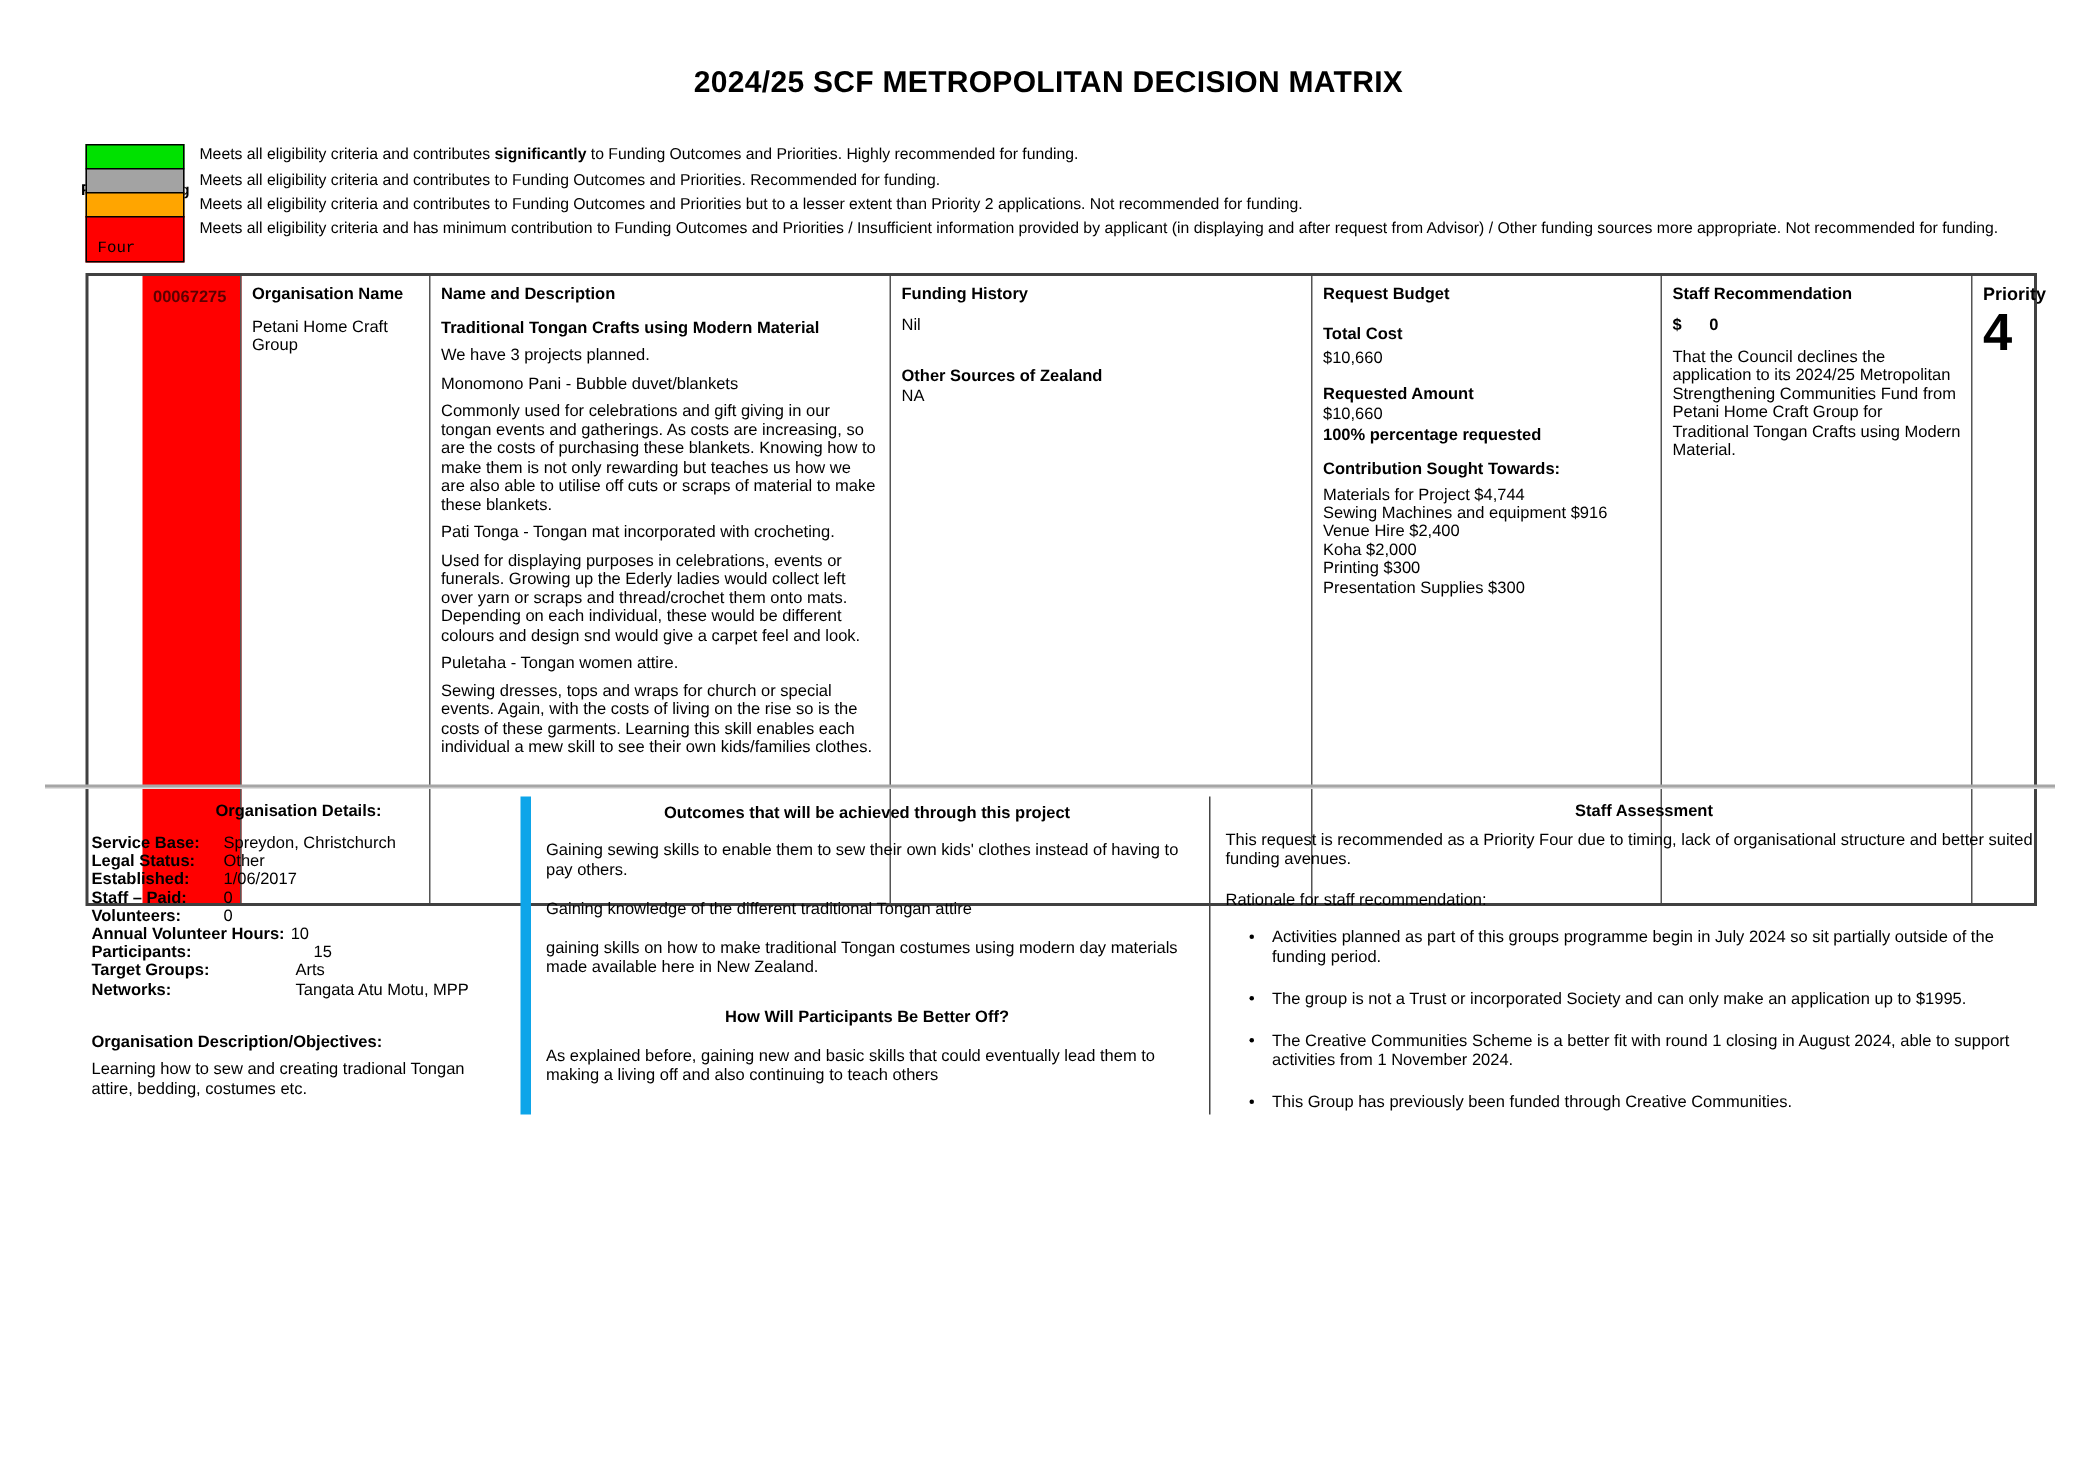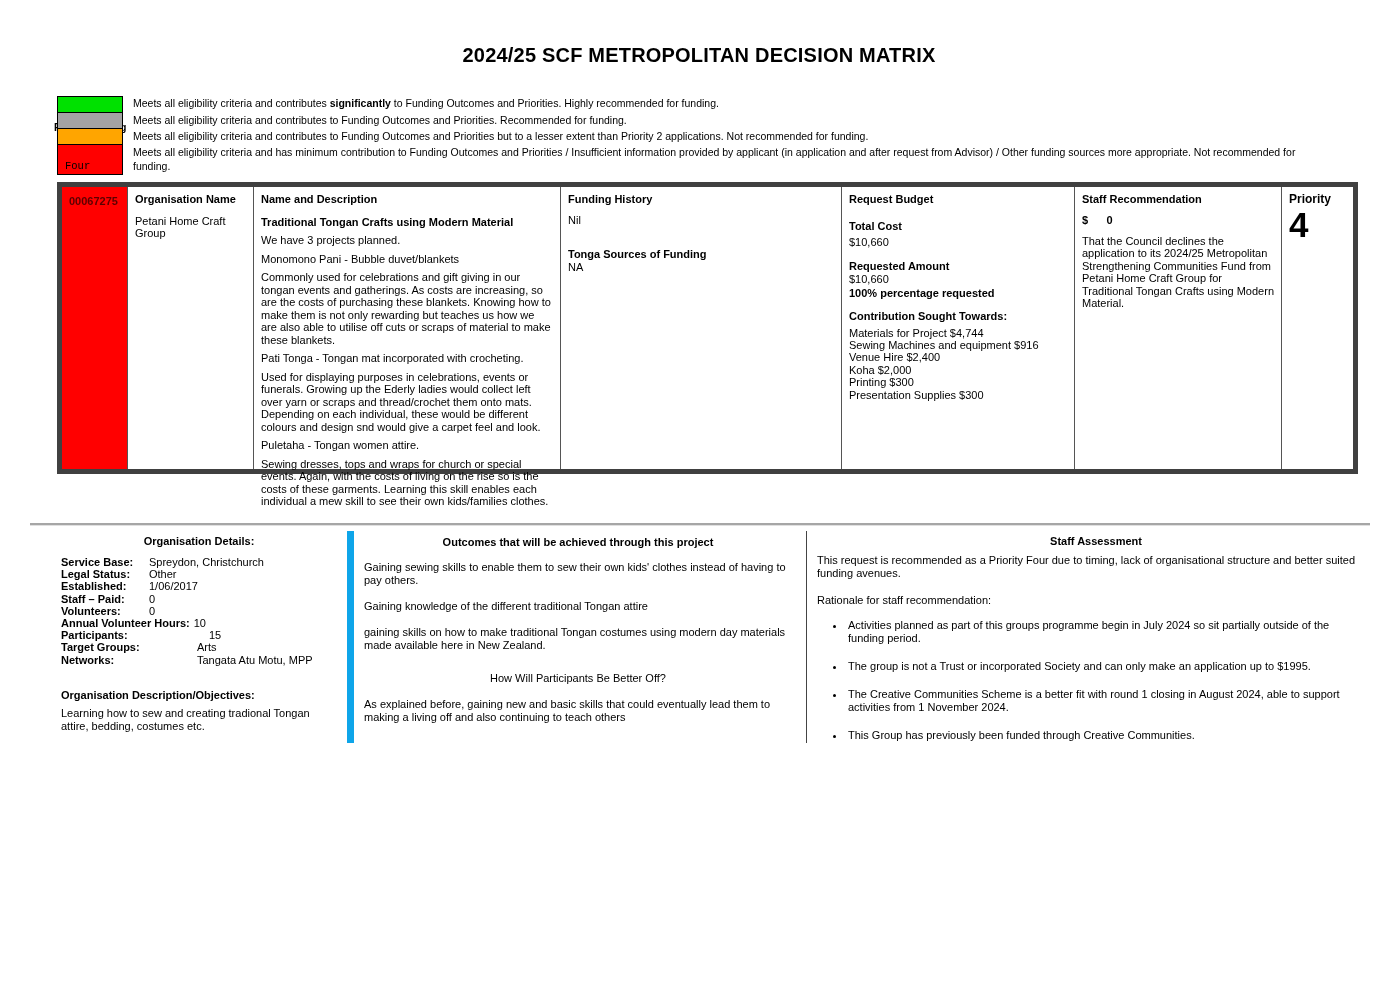--- a/index.html
+++ b/index.html
@@ -35,23 +35,24 @@
   .legend-row:first-child .legend-swatch { margin-top:0; }
   .legend-desc {
     padding:1px 0 0 10px; font-size:10.5px; line-height:13.5px;
     width:1210px;
   }
   .lr-1 { height:15px; } .lr-2 { height:15px; } .lr-3 { height:15px; } .lr-4 { height:31px; }
 
   
   .matrix {
     position:absolute; top:182px; left:57px;
-    width:1301px; height:292px;
+    width:1301px; height:422px;
     display:flex;
-    border:5px solid #404040;
+    border:2px solid #404040;
+    padding-left:36px;
   }
   .cell {
     border-right:1px solid #555;
     padding:6px 7px; line-height:12.5px;
   }
   .cell:last-child { border-right:none; }
   .cell-header { font-weight:bold; font-size:11px; }
   .c-id { flex:0 0 66px; background:#ff0000; padding-top:8px; }
   .app-id { color:#5c0000; font-weight:bold; font-size:11px; }
   .c-org { flex:0 0 126px; }
@@ -98,21 +99,21 @@
   .detail-row { display:flex; line-height:12.2px; }
   .detail-label { font-weight:bold; white-space:pre; }
   .detail-row.ga .detail-label { flex:0 0 88px; }
   .detail-row.gb .detail-label { flex:0 0 136px; }
   .detail-row.gb2 .detail-label { flex:0 0 148px; }
   .detail-row.inline .detail-label { margin-right:4px; }
   .objectives-heading { font-weight:bold; margin-top:23px; }
   .objectives-text { margin-top:6px; line-height:13px; }
 
   .outcomes-paragraphs p { margin-top:13px; margin-bottom:0; line-height:13px; }
-  .betteroff-heading { font-weight:normal; margin-top:20px; }
+  .betteroff-heading { font-weight:bold; margin-top:20px; }
   .betteroff-text { margin-top:14px; line-height:13px; }
 
   .sa-intro { margin-top:7px; line-height:13px; width:540px; }
   .sa-rationale { margin-top:14px; }
   .sa-bullets { margin-top:13px; padding-left:29px; width:540px; }
   .sa-bullets li { margin-bottom:15px; line-height:13px; padding-left:2px; }
 </style>
 </head>
 <body>
 
@@ -128,21 +129,21 @@
   <div class="legend-row">
     <div class="legend-swatch lr-2" style="background-color: #a3a3a3; text-decoration: underline;">Two</div>
     <div class="legend-desc">Meets all eligibility criteria and contributes to Funding Outcomes and Priorities.  Recommended for funding.</div>
   </div>
   <div class="legend-row">
     <div class="legend-swatch lr-3" style="background-color: rgb(255, 165, 0);">Three</div>
     <div class="legend-desc">Meets all eligibility criteria and contributes to Funding Outcomes and Priorities but to a lesser extent than Priority 2 applications.  Not recommended for funding.</div>
   </div>
   <div class="legend-row">
     <div class="legend-swatch lr-4" style="background-color: rgb(255, 0, 0); font-family: Liberation Mono, monospace;">Four</div>
-    <div class="legend-desc">Meets all eligibility criteria and has minimum contribution to Funding Outcomes and Priorities / Insufficient information provided by applicant (in application and after request from Advisor) / Other funding sources more appropriate.  Not recommended for funding.</div>
+    <div class="legend-desc">Meets all eligibility criteria and has minimum contribution to Funding Outcomes and Priorities / Insufficient information provided by applicant (in displaying and after request from Advisor) / Other funding sources more appropriate.  Not recommended for funding.</div>
   </div>
 </div>
 
 <div class="matrix">
   <div class="cell c-id">
     <div class="app-id">00067275</div>
   </div>
 
   <div class="cell c-org">
     <div class="cell-header">Organisation Name</div>
@@ -159,21 +160,21 @@
         <p>Pati Tonga - Tongan mat incorporated with crocheting.</p>
         <p>Used for displaying purposes in celebrations, events or funerals. Growing up the Ederly ladies would collect left over yarn or scraps and thread/crochet them onto mats. Depending on each individual, these would be different colours and design snd would give a carpet feel and look.</p>
         <p>Puletaha - Tongan women attire.</p>
         <p>Sewing dresses, tops and wraps for church or special events. Again, with the costs of living on the rise so is the costs of these garments. Learning this skill enables each individual a mew skill to see their own kids/families clothes.</p>
       </div>
   </div>
 
   <div class="cell c-fund">
     <div class="cell-header">Funding History</div>
     <div class="fund-value">Nil</div>
-    <div class="fund-other-header">Tonga Sources of Funding</div>
+    <div class="fund-other-header">Other Sources of Zealand</div>
     <div>NA</div>
   </div>
 
   <div class="cell c-budget">
     <div class="cell-header">Request Budget</div>
     <div class="budget-label first">Total Cost</div>
     <div class="budget-value">$10,660</div>
     <div class="budget-label">Requested Amount</div>
     <div class="budget-value tight">$10,660</div>
     <div class="budget-pct">100% percentage requested</div>

